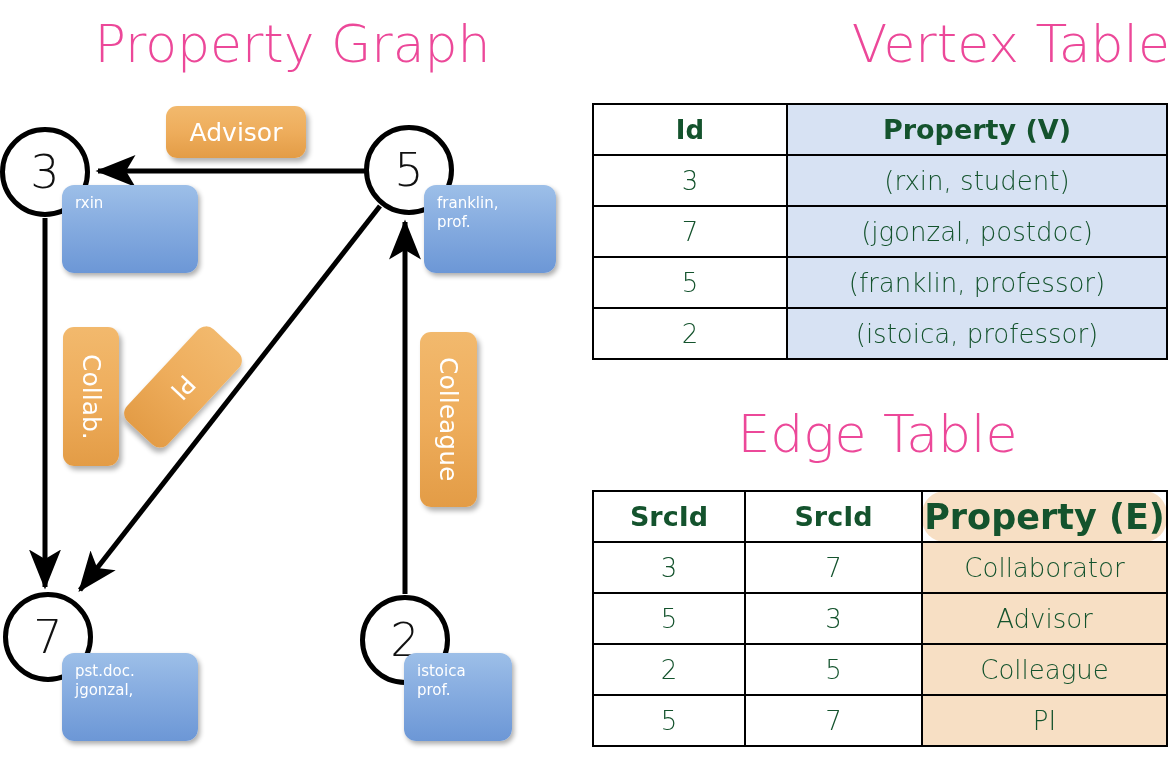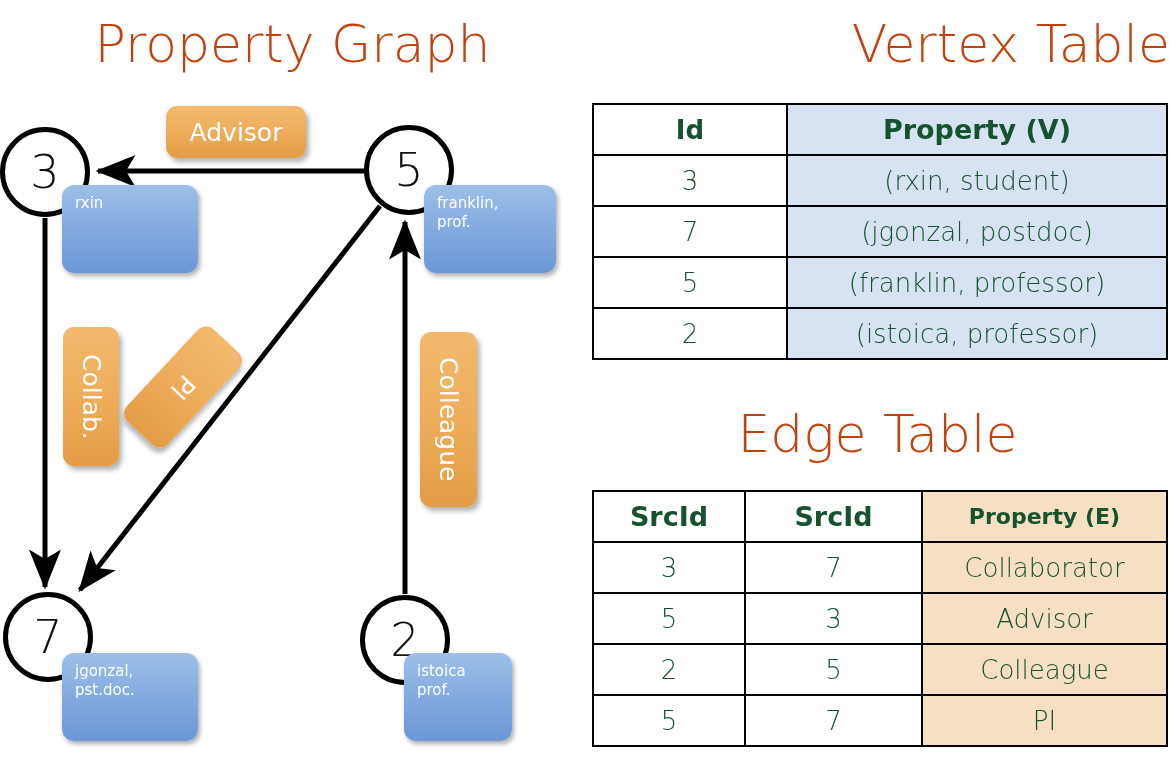--- a/index.html
+++ b/index.html
@@ -14,21 +14,21 @@
     overflow: hidden;
     font-family: "Liberation Sans", sans-serif;
     color: #000;
   }
 
   
   .title {
     position: absolute;
     font-family: "DejaVu Sans", sans-serif;
     font-weight: 300;
-    color: #c2410c;
+    color: #ec4899;
     white-space: nowrap;
     letter-spacing: 0px;
   }
   #title-property-graph {
     left: 0; top: 14px; width: 585px;
     text-align: center;
     font-size: 52px;
   }
   #title-vertex-table {
     left: 585px; top: 14px; width: 585px;
@@ -131,21 +131,21 @@
   #vertex-table th.col-prop { font-size: 27px; }
 
   #edge-table {
     left: 592px; top: 490px;
     width: 576px;
   }
   #edge-table th, #edge-table td { height: 49px; font-size: 26px; }
   #edge-table .col-src { width: 150px; background: #ffffff; }
   #edge-table .col-dst { width: 175px; background: #ffffff; }
   #edge-table .col-prop { background: #f7dfc4; }
-  #edge-table th.col-prop { font-size: 22px; }
+  #edge-table th.col-prop { font-size: 35px; border-radius: 23px; }
   #edge-table th.col-src, #edge-table th.col-dst { font-size: 27px; }
 </style>
 </head>
 <body>
 
 <div id="graph-panel">
 
   <div class="title" id="title-property-graph">Property Graph</div>
 
   <svg id="graph-edges" viewBox="0 0 585 760" xmlns="http://www.w3.org/2000/svg">
@@ -178,22 +178,22 @@
   </div>
 
   <div class="prop-box" style="left:62px; top:185px; width:136px; height:88px;">
     <span>rxin</span>
   </div>
   <div class="prop-box" style="left:424px; top:185px; width:132px; height:88px;">
     <span>franklin,</span>
     <span>prof.</span>
   </div>
   <div class="prop-box" style="left:62px; top:653px; width:136px; height:88px;">
+    <span>pst.doc.</span>
     <span>jgonzal,</span>
-    <span>pst.doc.</span>
   </div>
   <div class="prop-box" style="left:404px; top:653px; width:108px; height:88px;">
     <span>istoica</span>
     <span>prof.</span>
   </div>
 
   <div class="edge-label" style="left:166px; top:106px; width:140px; height:52px;">
     <span>Advisor</span>
   </div>
 

